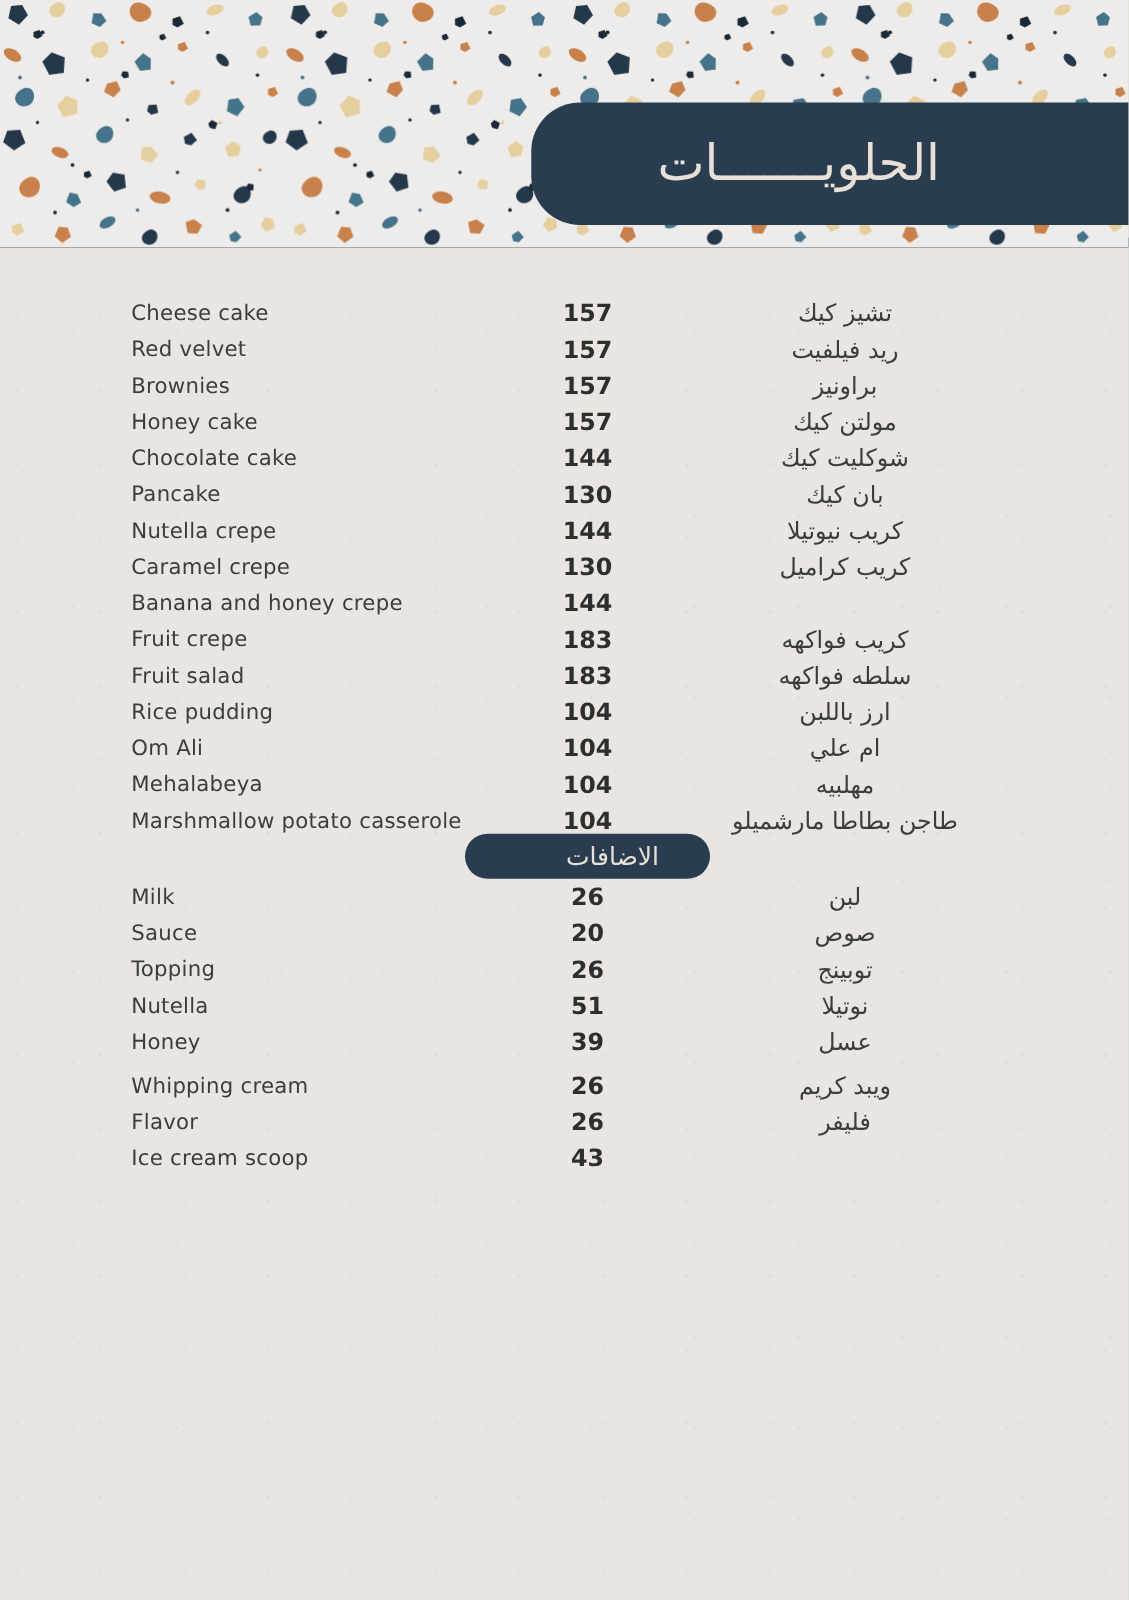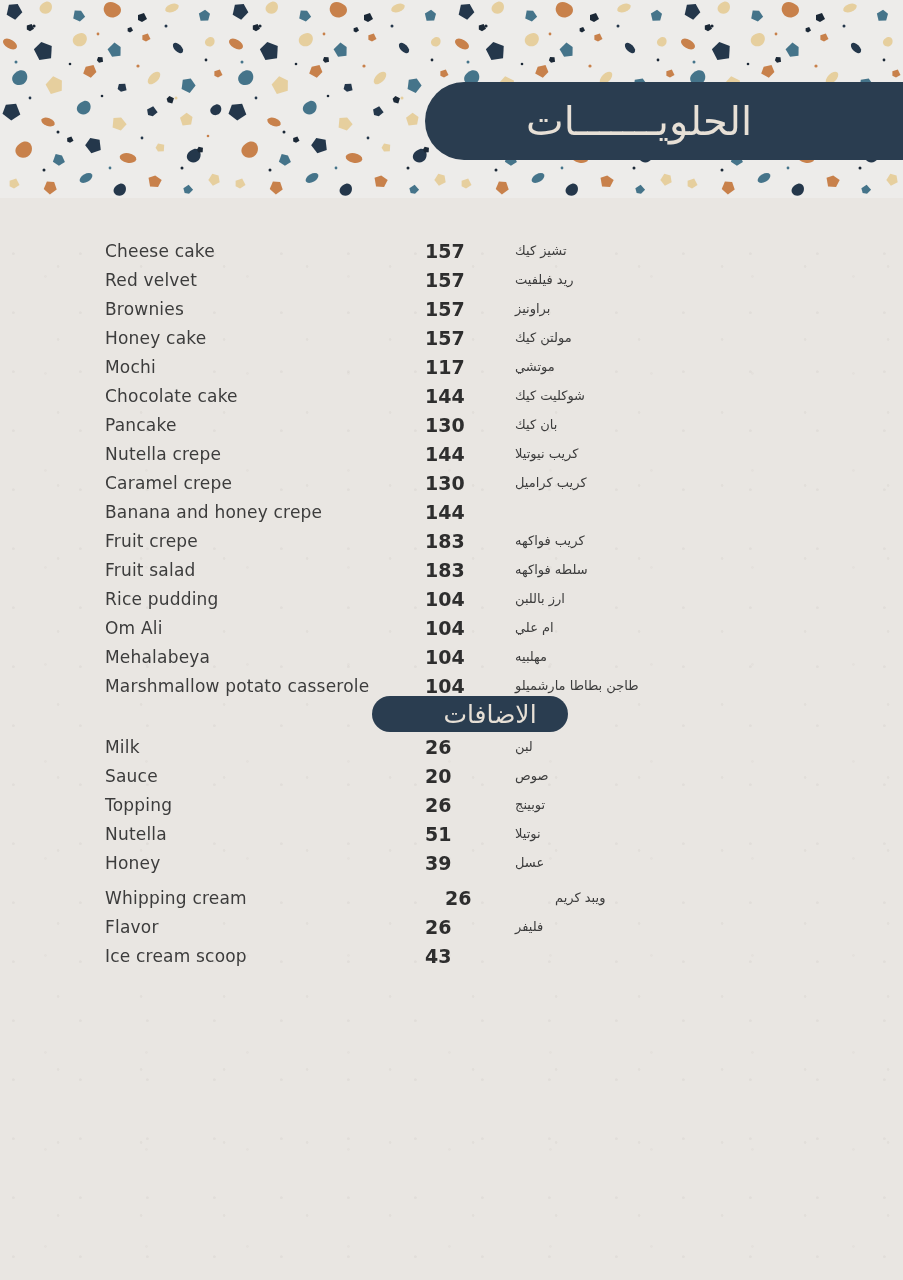--- a/index.html
+++ b/index.html
@@ -37,21 +37,21 @@
   }
   .header svg.terrazzo{display:block;width:903px;height:198px;}
   .tz-navy{fill:var(--tz-navy);}
   .tz-teal{fill:var(--tz-teal);}
   .tz-orange{fill:var(--tz-orange);}
   .tz-tan{fill:var(--tz-tan);}
   .tz-dark{fill:var(--tz-dark);}
   .title-banner{
     position:absolute;
     left:425px;top:82px;
-    width:478px;height:78px;
+    width:478px;height:98px;
     background:var(--banner-navy);
     border-radius:39px 0 0 39px;
     display:flex;align-items:center;justify-content:center;
     padding-right:50px;
   }
   .title-banner .title{
     direction:rtl;
     color:var(--banner-text);
     font-size:40px;
     letter-spacing:1px;
@@ -69,41 +69,41 @@
   .row .en{
     font-size:17px;
     color:var(--text);
     text-align:left;
     letter-spacing:.2px;
   }
   .row .price{
     font-size:19px;
     font-weight:bold;
     color:var(--price-text);
-    text-align:left;
+    text-align:center;
   }
   .row .ar{
-    font-size:13px;
+    font-size:19px;
     color:var(--text);
-    text-align:left;
+    text-align:center;
   }
   .extras-badge{
     width:196px;height:36px;
     margin:-4px 0 0 267px;
     background:var(--banner-navy);
     border-radius:18px;
     display:flex;align-items:center;justify-content:center;
   }
   .extras-badge .badge-label{
     direction:rtl;
     color:var(--banner-text);
-    font-size:25px;
+    font-size:20px;
     margin-left:40px;
   }
-  .rows-extras .row:nth-child(6){margin-top:6px;gap:20px;}
+  .rows-extras .row:nth-child(6){margin-top:6px;}
 </style>
 </head>
 <body>
 
 <div class="page">
 
   <div class="header">
     <svg class="terrazzo" width="903" height="198" viewBox="0 0 903 198" xmlns="http://www.w3.org/2000/svg">
       <defs>
         <path id="p1" d="M0,-7 C5,-8 8,-3 6,2 C4,7 -3,8 -6,4 C-9,0 -6,-5 0,-7 Z"></path>
@@ -202,25 +202,20 @@
             <span class="en">Brownies</span>
             <span class="price">157</span>
             <span class="ar" dir="rtl">براونيز</span>
           </div>
           <div class="row">
             <span class="en">Honey cake</span>
             <span class="price">157</span>
             <span class="ar" dir="rtl">مولتن كيك</span>
           </div>
           <div class="row">
-            <span class="en">Mochi</span>
-            <span class="price">117</span>
-            <span class="ar" dir="rtl">موتشي</span>
-          </div>
-          <div class="row">
             <span class="en">Chocolate cake</span>
             <span class="price">144</span>
             <span class="ar" dir="rtl">شوكليت كيك</span>
           </div>
           <div class="row">
             <span class="en">Pancake</span>
             <span class="price">130</span>
             <span class="ar" dir="rtl">بان كيك</span>
           </div>
           <div class="row">

